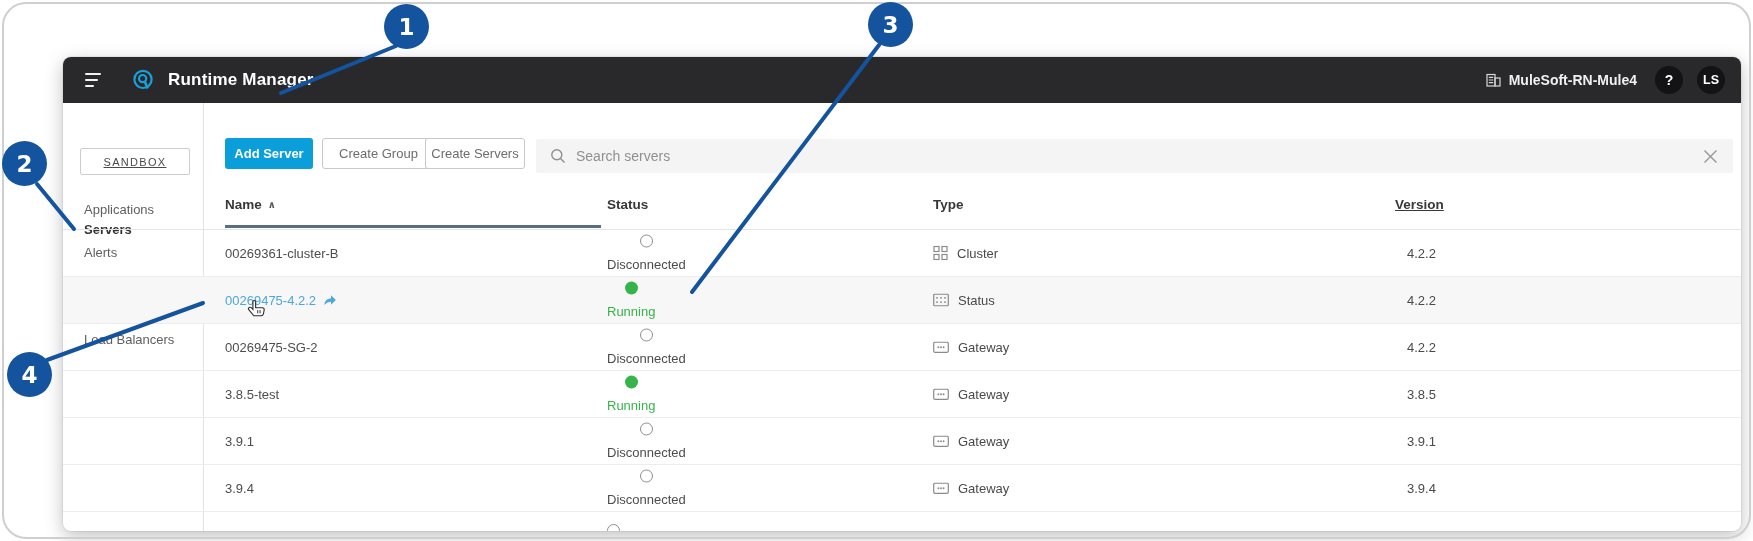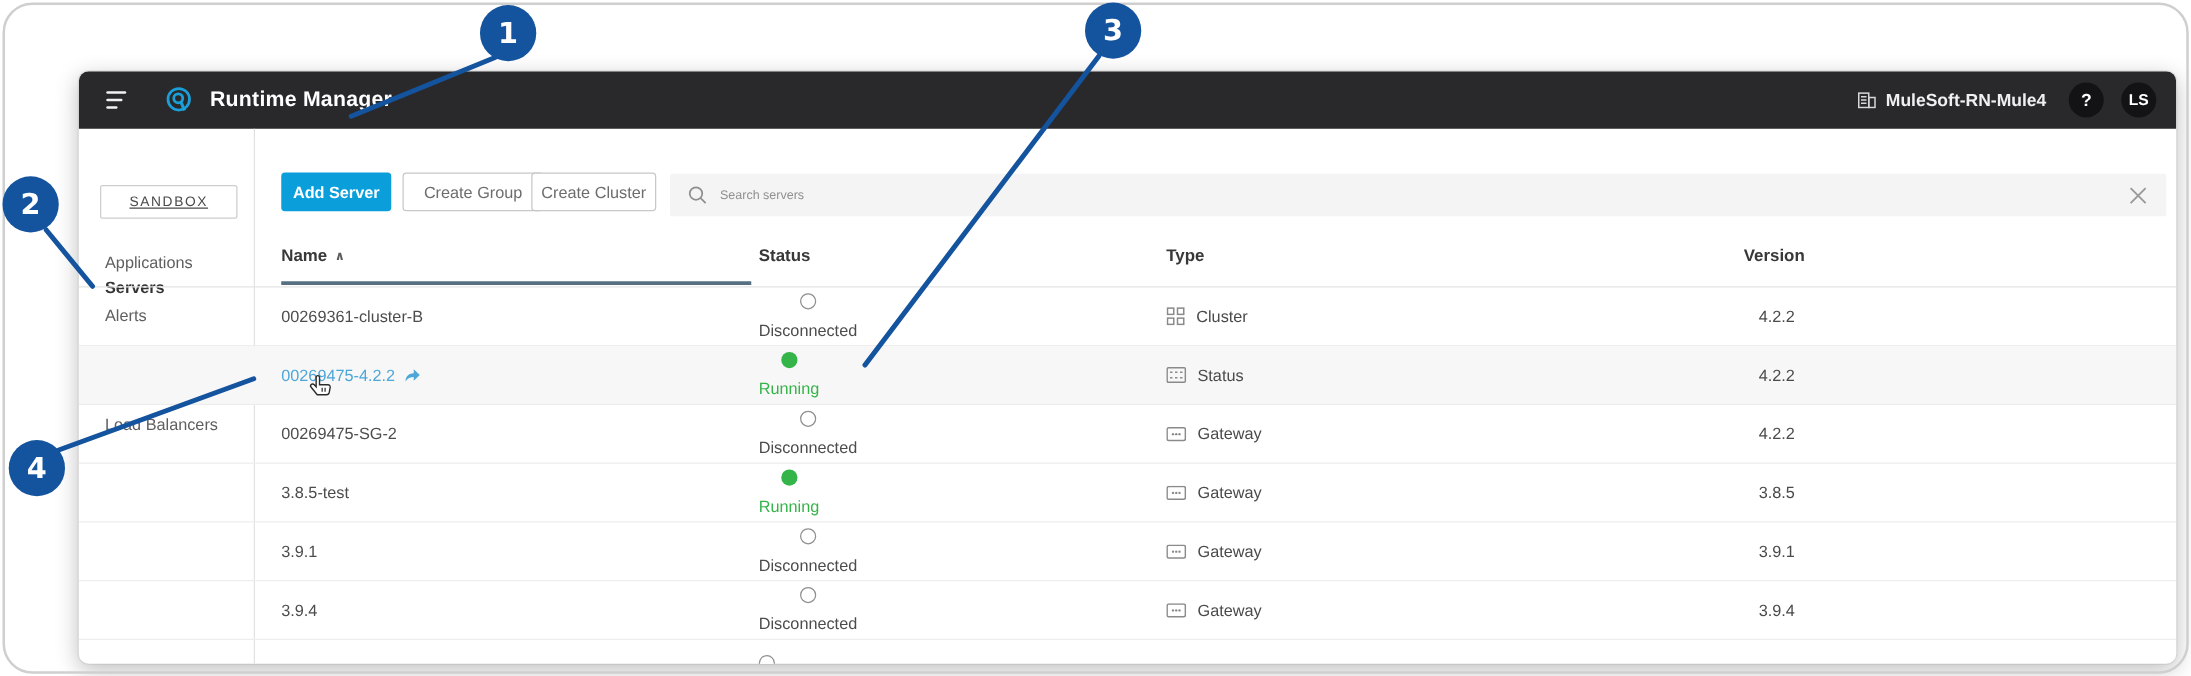--- a/index.html
+++ b/index.html
@@ -38,27 +38,27 @@
   .nav-divider { position:absolute; left:17px; top:240px; width:110px; border-top:1px dotted #c6c6c6; }
 
   
   .btn { position:absolute; top:81px; height:31px; border-radius:3px; font-size:13px; display:flex; align-items:center; justify-content:center; cursor:pointer; font-family:inherit; }
   .btn-add { left:162px; width:88px; background:#0a9edb; color:#fff; border:none; font-weight:600; }
   .btn-ghost { background:#fff; border:1px solid #c8c8c8; color:#6d6d6d; }
   .btn-group { left:259px; width:113px; }
   .btn-cluster { left:362px; width:100px; }
   .searchbar { position:absolute; left:473px; top:82px; width:1197px; height:34px; background:#f4f4f4; border-radius:2px;
                display:flex; align-items:center; padding:0 14px; }
-  .searchbar input { flex:1; border:none; outline:none; background:transparent; font-size:10px; color:#4a4a4a; margin-left:10px; font-family:inherit; }
+  .searchbar input { flex:1; border:none; outline:none; background:transparent; font-size:14px; color:#4a4a4a; margin-left:10px; font-family:inherit; }
   .searchbar input::placeholder { color:#909090; }
   .clear-x { cursor:pointer; display:flex; align-items:center; }
 
   
   .th { position:absolute; top:140px; font-size:13.5px; font-weight:700; color:#383838; }
-  .c-name { left:162px; } .c-status { left:544px; } .c-type { left:870px; } .c-version { left:1332px; }
+  .c-name { left:162px; } .c-status { left:544px; } .c-type { left:870px; } .c-version { left:1332px;text-decoration:underline; }
   .sort-caret { font-size:10px; color:#5a5a5a; margin-left:6px; position:relative; top:-1px; }
   .sort-underline { position:absolute; left:162px; top:168px; width:376px; height:3px; background:#567082; }
   .thead-border { position:absolute; left:0; right:0; top:172px; height:1px; background:#e4e4e4; }
   .rows { position:absolute; left:0; right:0; top:173px; }
   .row { position:relative; height:47px; border-bottom:1px solid #ededed; cursor:pointer; }
   .row.hover { background:#f7f7f7;padding-left:22px; }
   .row.partial { height:19px; border-bottom:none; }
   .cell { position:absolute; top:50%; transform:translateY(-50%); display:flex; align-items:center; font-size:13px; color:#4d4d4d; }
   .cell.name { left:162px; } .cell.status { left:544px; gap:9px;flex-direction:column; } .cell.type { left:870px; gap:9px; } .cell.version { left:1332px; color:#4a4a4a;margin-left:12px; }
   .dot { width:13px; height:13px; border-radius:50%; flex:none; }
@@ -117,21 +117,21 @@
     <div class="env-box">SANDBOX</div>
     <div class="nav-item nav-apps">Applications</div>
     <div class="nav-item nav-servers sel">Servers</div>
     <div class="nav-item nav-alerts">Alerts</div>
     <div class="nav-divider"></div>
     <div class="nav-item nav-vpcs">VPCs</div>
     <div class="nav-item nav-lbs">Load Balancers</div>
 
     <button class="btn btn-add">Add Server</button>
     <button class="btn btn-ghost btn-group">Create Group</button>
-    <button class="btn btn-ghost btn-cluster">Create Cluster</button>
+    <button class="btn btn-ghost btn-cluster">Create Servers</button>
     <div class="searchbar">
       <svg width="16" height="16" viewBox="0 0 16 16">
         <circle cx="6.8" cy="6.8" r="5" fill="none" stroke="#8f8f8f" stroke-width="1.4"></circle>
         <line x1="10.5" y1="10.5" x2="14.5" y2="14.5" stroke="#8f8f8f" stroke-width="1.4"></line>
       </svg>
       <input type="text" placeholder="Search servers" style="">
       <span class="clear-x">
         <svg width="17" height="17" viewBox="0 0 17 17">
           <line x1="2.5" y1="2.5" x2="14.5" y2="14.5" stroke="#9a9a9a" stroke-width="1.5"></line>
           <line x1="14.5" y1="2.5" x2="2.5" y2="14.5" stroke="#9a9a9a" stroke-width="1.5"></line>

